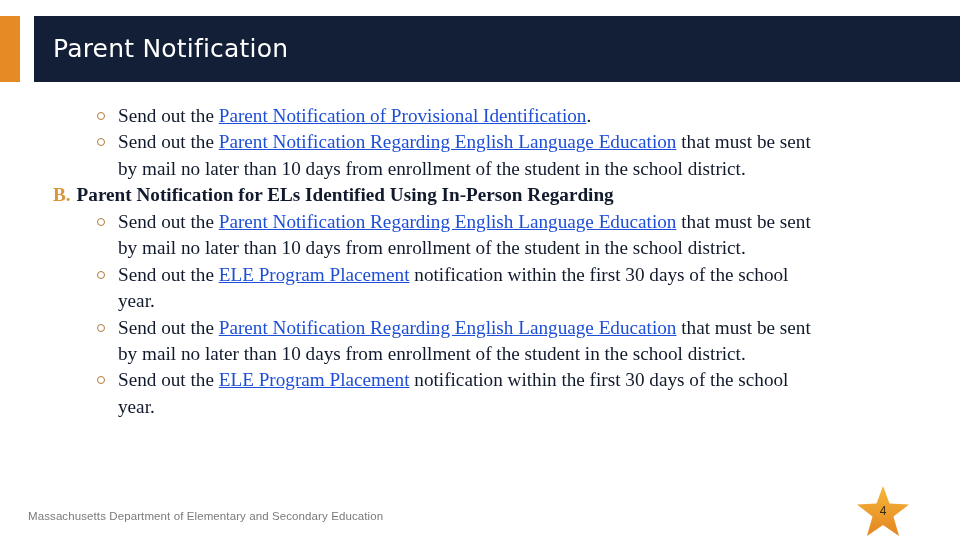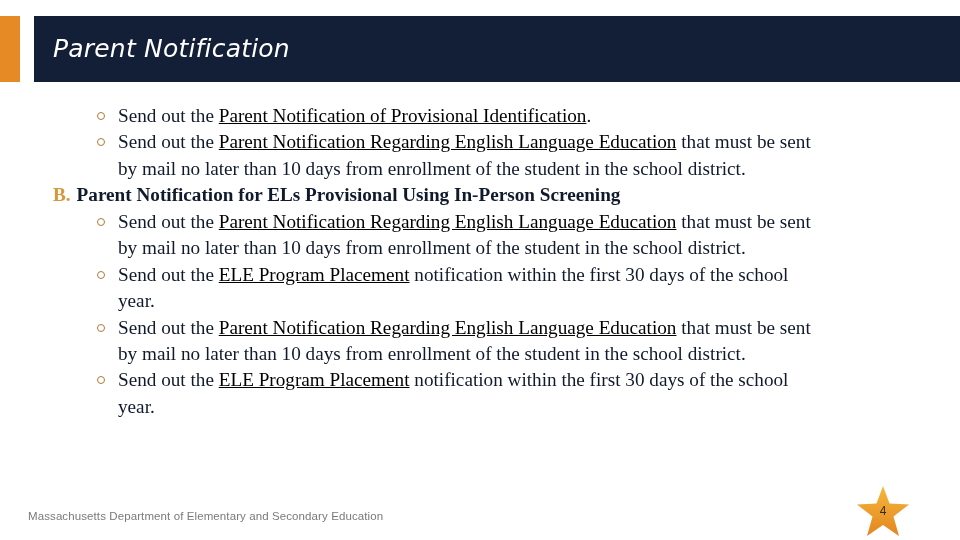--- a/index.html
+++ b/index.html
@@ -14,36 +14,35 @@
   }
   .title-bar {
     position: absolute; left: 34px; top: 16px; width: 926px; height: 66px;
     background: #121f36;
   }
   .title-text {
     position: absolute; left: 19px; top: 16px;
     font-family: "DejaVu Sans", sans-serif;
     font-size: 25px; color: #ffffff; letter-spacing: 0.2px;
     line-height: 34px;
-    font-style: italic;
   }
   .content {
     position: absolute; left: 53px; top: 103px; width: 880px;
     font-size: 19.2px; line-height: 26.45px; color: #111a2c;
   }
   .line { white-space: nowrap; height: 26.45px; }
   .heading { font-weight: bold; }
   .letter { color: #d9963a; font-weight: bold; margin-right: 6px; }
   .sub { padding-left: 65px; position: relative; }
   .cont { padding-left: 65px; }
   .bullet {
     position: absolute; left: 44px; top: 9px; width: 8px; height: 8px;
     border: 1px solid #b07a3a; border-radius: 50%; box-sizing: border-box;
   }
-  a.link { color: #000000; text-decoration: underline; }
+  a.link { color: #1d4ed8; text-decoration: underline; }
   b { font-weight: normal; }
   .footer {
     position: absolute; left: 28px; top: 510px;
     font-family: Liberation Sans, sans-serif; font-size: 11.5px;
     color: #7a7a7a; letter-spacing: 0.1px; text-align: center;
   }
   .star {
     position: absolute; left: 856px; top: 485px; width: 54px; height: 52px;
   }
   .page-num {
@@ -67,21 +66,21 @@
   </div>
   <div class="line sub">
     <span class="bullet"></span>
     <span>Send out the </span><a class="link" href="#">Parent Notification Regarding English Language Education</a><span> that must be sent</span>
   </div>
   <div class="line cont">
     <span>by mail </span><b>no later than 10 days from enrollment</b><span> of the student in the school district.</span>
   </div>
 
   <div class="line heading">
-    <span class="letter">B.</span><span>Parent Notification for ELs Provisional Using In-Person Screening</span>
+    <span class="letter">B.</span><span>Parent Notification for ELs Identified Using In-Person Regarding</span>
   </div>
   <div class="line sub">
     <span class="bullet"></span>
     <span>Send out the </span><a class="link" href="#">Parent Notification Regarding English Language Education</a><span> that must be sent</span>
   </div>
   <div class="line cont">
     <span>by mail </span><b>no later than 10 days from enrollment</b><span> of the student in the school district.</span>
   </div>
   <div class="line sub">
     <span class="bullet"></span>

